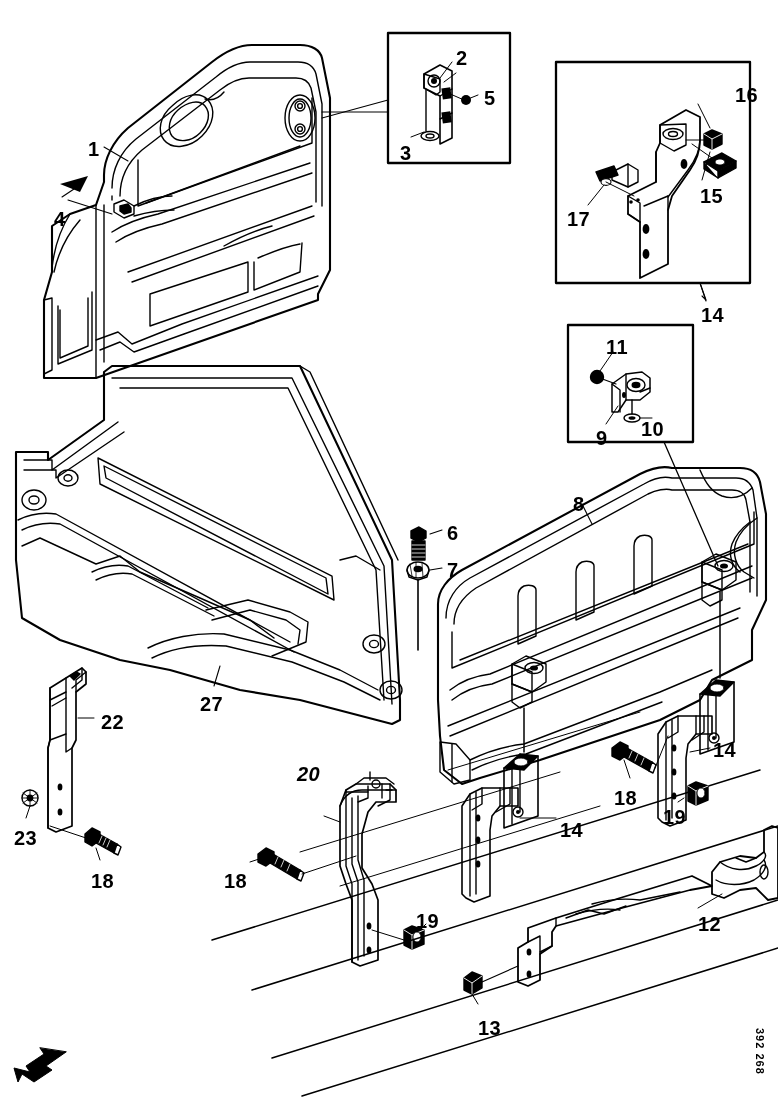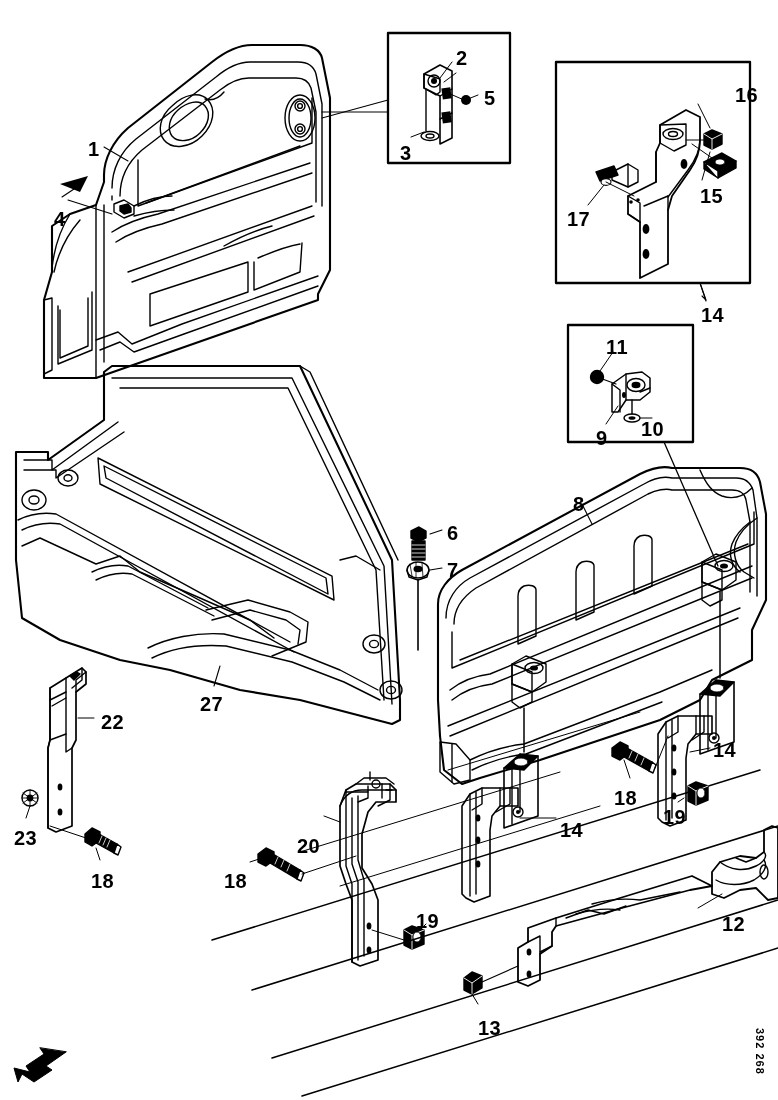--- a/index.html
+++ b/index.html
@@ -555,25 +555,25 @@
   <div class="callout" style="left:606px;top:337px;">11</div>
   <div class="callout" style="left:596px;top:428px;">9</div>
   <div class="callout" style="left:641px;top:419px;">10</div>
   <div class="callout" style="left:447px;top:523px;">6</div>
   <div class="callout" style="left:447px;top:560px;">7</div>
   <div class="callout" style="left:573px;top:494px;">8</div>
   <div class="callout" style="left:200px;top:694px;">27</div>
   <div class="callout" style="left:101px;top:712px;">22</div>
   <div class="callout" style="left:14px;top:828px;">23</div>
   <div class="callout" style="left:91px;top:871px;">18</div>
-  <div class="callout" style="left:297px;top:836px;">20</div>
+  <div class="callout" style="left:297px;top:764px;font-style:italic;">20</div>
   <div class="callout" style="left:224px;top:871px;">18</div>
   <div class="callout" style="left:416px;top:911px;">19</div>
   <div class="callout" style="left:560px;top:820px;">14</div>
   <div class="callout" style="left:713px;top:740px;">14</div>
   <div class="callout" style="left:614px;top:788px;">18</div>
   <div class="callout" style="left:663px;top:807px;">19</div>
-  <div class="callout" style="left:698px;top:914px;margin-left:24px;">12</div>
+  <div class="callout" style="left:698px;top:914px;">12</div>
   <div class="callout" style="left:478px;top:1018px;">13</div>
 
   <div class="drawing-no" style="left:766px;top:1028px;">392 268</div>
 
 </div>
 
 </body></html>

